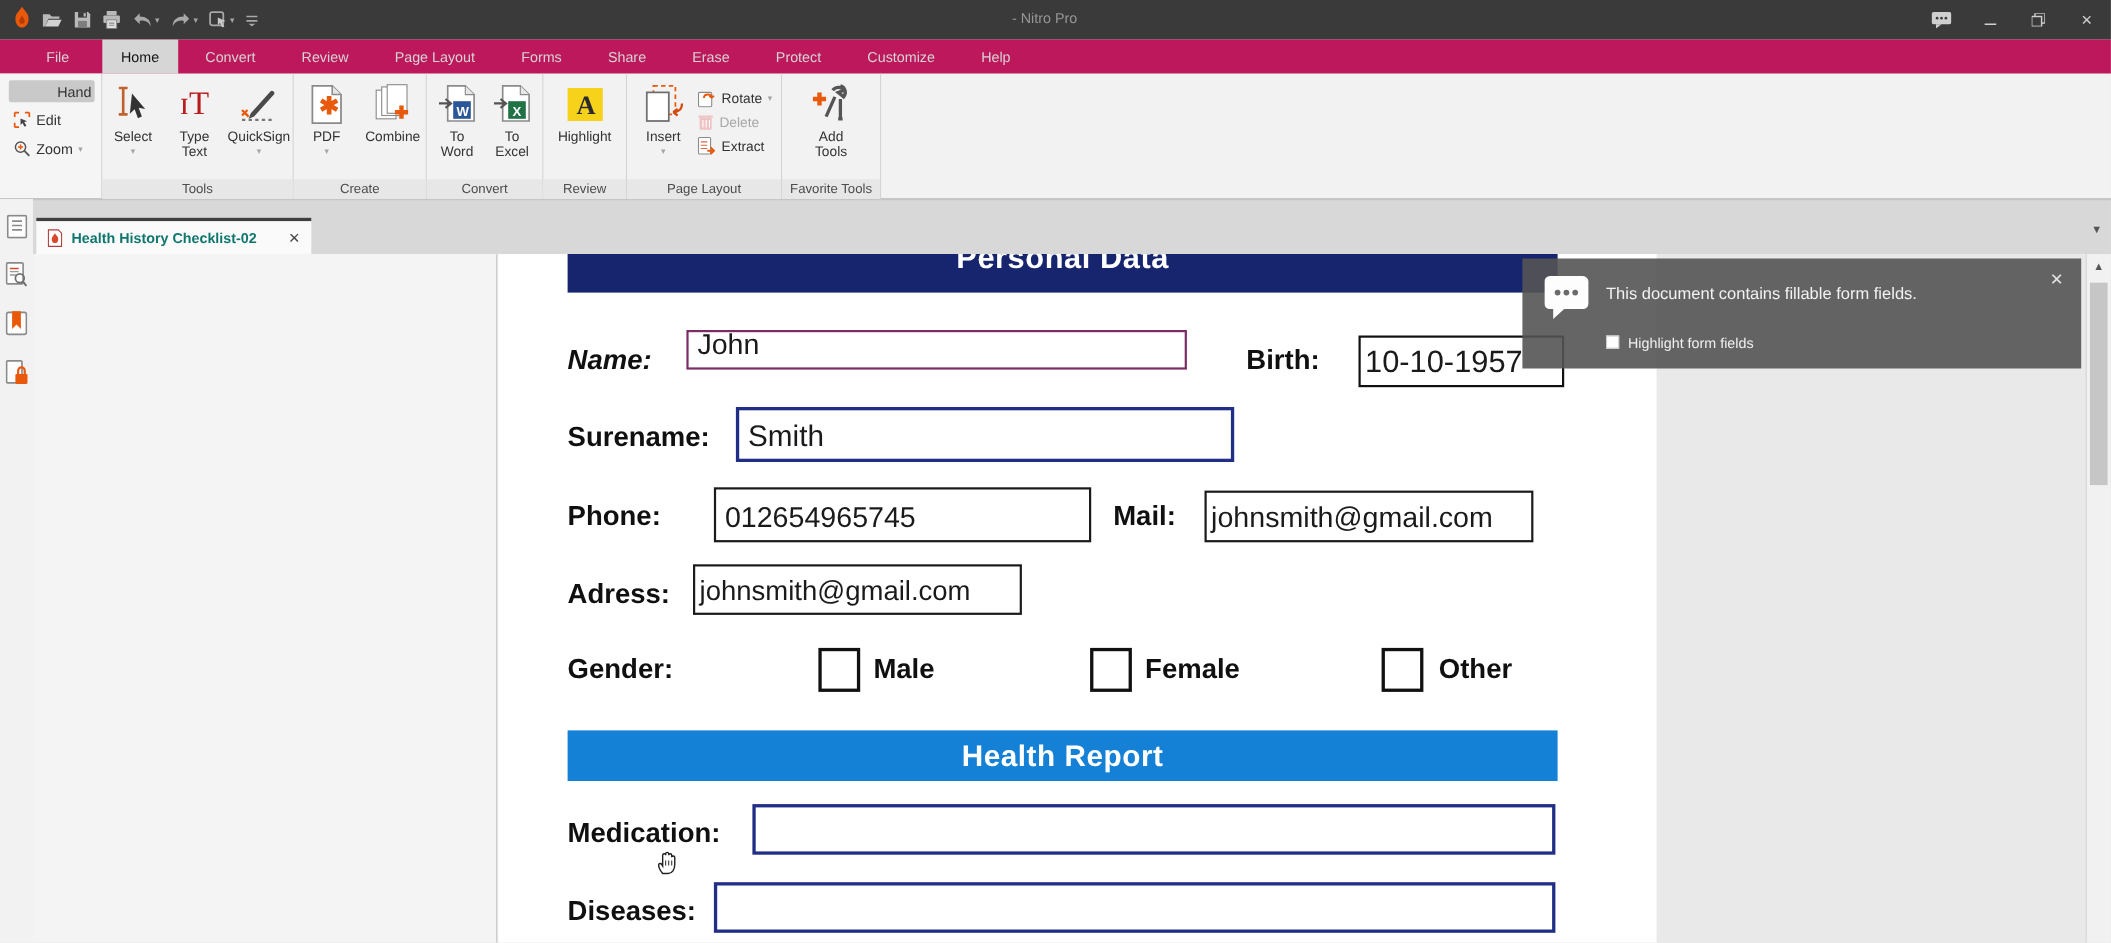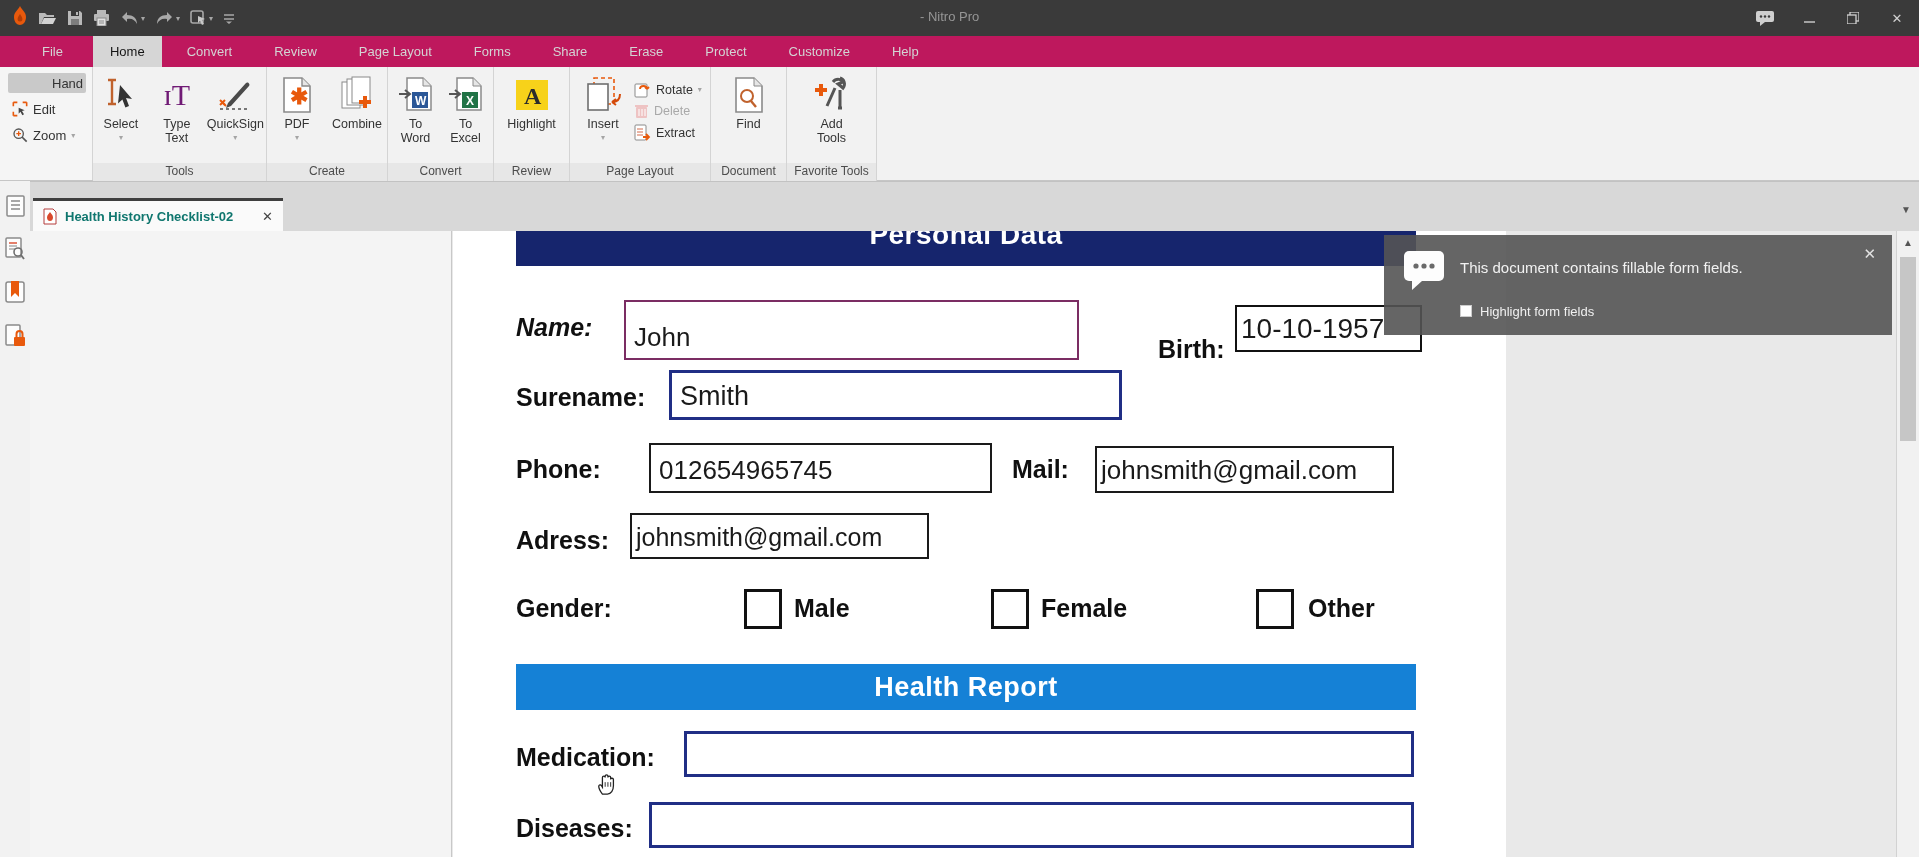--- a/index.html
+++ b/index.html
@@ -204,21 +204,21 @@
             <svg width="34" height="36" viewBox="0 0 34 36">
               <path d="M8 3v24M4 3h8M4 27h8" stroke="#c0622d" stroke-width="2.4" fill="none"></path>
               <path d="M16 8l12 14-6-1 3 8-3.6 1.4-3-8-4.4 4z" fill="#333"></path>
             </svg>
           </span>
         <span>Select</span>
         <span class="drop">▾</span>
       </div>
       <div class="bigbtn">
         <span class="ic">
-            <span style="font-size:30px;color:#701a75;font-family:'Liberation Serif',serif;">ɪT</span>
+            <span style="font-size:30px;color:#b91c1c;font-family:'Liberation Serif',serif;">ɪT</span>
           </span>
         <span>Type</span>
         <span>Text</span>
       </div>
       <div class="bigbtn" style="width:68px">
         <span class="ic">
             <svg width="38" height="36" viewBox="0 0 38 36">
               <path d="M12 26L30 6c1.6-1.8 4.6 1 3 3L15 29l-5 2z" fill="#4a4a4a"></path>
               <path d="M6 25l4 4" stroke="#e8590c" stroke-width="2"></path>
               <path d="M4 23l5 5M9 23l-5 5" stroke="#e8590c" stroke-width="2"></path>
@@ -347,36 +347,20 @@
               <line x1="3" y1="11" x2="9" y2="11" stroke="#d46a4a"></line>
               <path d="M9 13h6M12 10l3 3-3 3" stroke="#e8590c" stroke-width="1.8" fill="none"></path>
             </svg>
           <span>Extract</span>
         </div>
       </div>
     </div>
     <div class="glabel">Page Layout</div>
   </div>
 
-  <div class="rgroup" style="width:76px">
-    <div class="btnrow">
-      <div class="bigbtn" style="width:56px">
-        <span class="ic">
-            <svg width="30" height="38" viewBox="0 0 30 38">
-              <path d="M2 2h18l8 8v26H2z" fill="#fff" stroke="#8a8a8a" stroke-width="1.6"></path>
-              <path d="M20 2v8h8" fill="#e6e6e6" stroke="#8a8a8a"></path>
-              <circle cx="13" cy="20" r="6" fill="none" stroke="#c0622d" stroke-width="2"></circle>
-              <line x1="17" y1="25" x2="22" y2="31" stroke="#c0622d" stroke-width="2.4"></line>
-            </svg>
-          </span>
-        <span>Find</span>
-      </div>
-    </div>
-    <div class="glabel">Document</div>
-  </div>
 
   <div class="rgroup" style="width:90px">
     <div class="btnrow">
       <div class="bigbtn" style="width:60px">
         <span class="ic">
             <svg width="38" height="38" viewBox="0 0 38 38">
               <path d="M20 6c3-4 9-3 10 0l-5 2 5 4c3-4 1-9-3-10M22 12L14 30" stroke="#555" stroke-width="3" fill="none"></path>
               <path d="M27 14v18M25 32h4" stroke="#555" stroke-width="3"></path>
               <path d="M8 8v12M2 14h12" stroke="#e8590c" stroke-width="4"></path>
             </svg>
@@ -439,22 +423,22 @@
 <div id="content">
   <div id="left-panel"></div>
 
   <div id="page">
 
     <div class="secbar" style="left:63px; top:-27px; width:900px; height:62px; background:#16256d;">
       <span>Personal Data</span>
     </div>
 
     <div class="flabel" style="left:63px; top:82px;font-style:italic;">Name:</div>
-    <div class="ffield" style="left:171px; top:69px; width:455px; height:60px; border:2px solid #7b2d63;">John</div>
-    <div class="flabel" style="left:705px; top:82px;margin-top:22px;">Birth:</div>
+    <div class="ffield" style="left:171px; top:69px; width:455px; height:36px; border:2px solid #7b2d63;">John</div>
+    <div class="flabel" style="left:680px; top:82px;">Birth:</div>
     <div class="ffield" style="left:782px; top:74px; width:187px; height:47px; border:2.5px solid #111; font-size:28px; padding-left:4px;">10-10-1957</div>
 
     <div class="flabel" style="left:63px; top:152px;">Surename:</div>
     <div class="ffield" style="left:216px; top:139px; width:453px; height:50px; border:3px solid #202e85; font-size:27px;">Smith</div>
 
     <div class="flabel" style="left:63px; top:224px;">Phone:</div>
     <div class="ffield" style="left:196px; top:212px; width:343px; height:50px; border:2px solid #1a1a1a;">012654965745</div>
     <div class="flabel" style="left:559px; top:224px;">Mail:</div>
     <div class="ffield" style="left:642px; top:215px; width:299px; height:47px; border:2px solid #1a1a1a; font-size:26px; padding-left:4px;">johnsmith@gmail.com</div>
 

